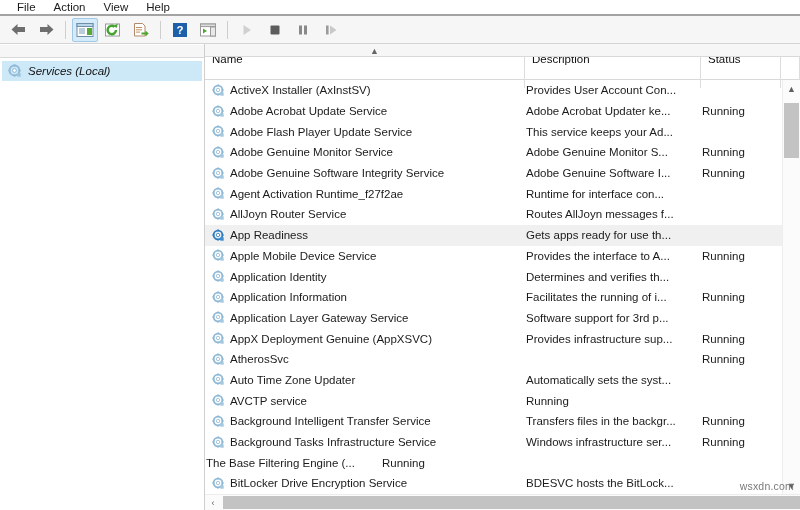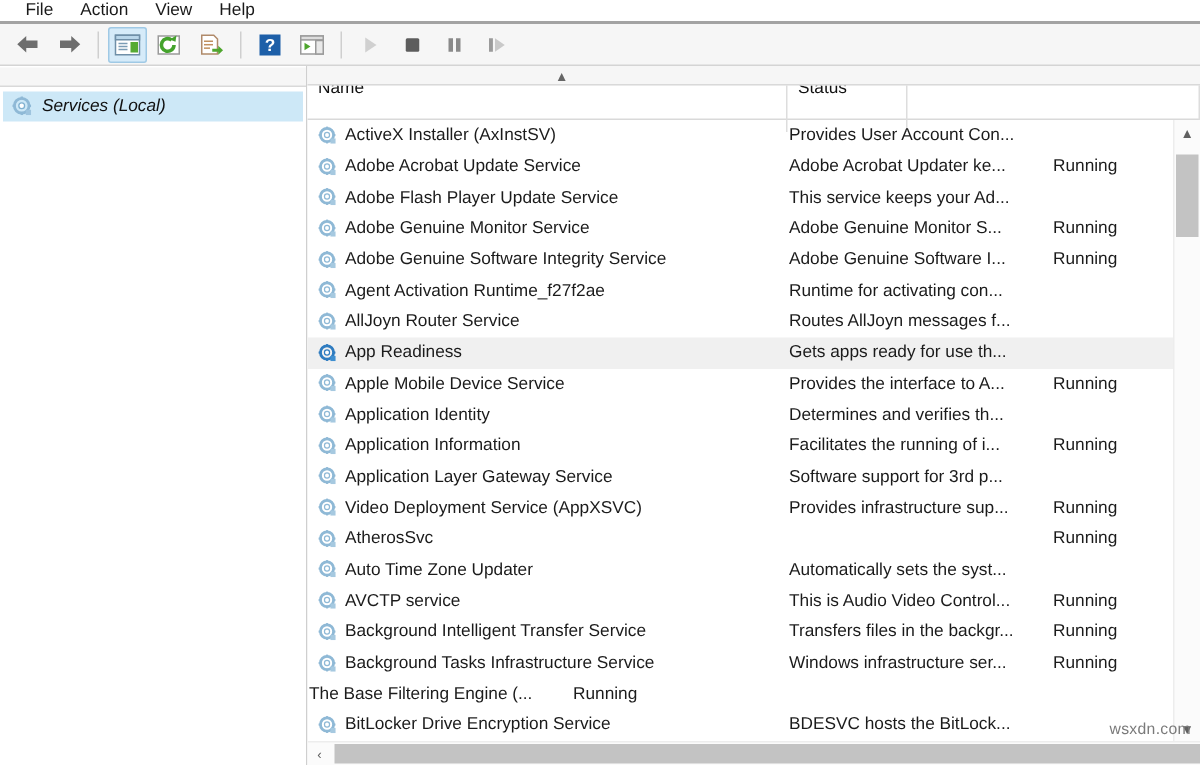--- a/index.html
+++ b/index.html
@@ -353,20 +353,21 @@
   </div>
 
   <div class="list-pane">
 
     <div class="list-head">
       <span class="sort-chevron">▲</span>
     </div>
 
     <div class="col-header">
       <div class="ch ch-name">Name</div>
+      <div class="ch ch-desc">Description</div>
       <div class="ch ch-status">Status</div>
       <div class="ch ch-pad"></div>
     </div>
 
     <div class="rows-wrap">
       <div class="rows" id="rows-container">
           <div class="row">
             <div class="cell-name">
               <span class="gear-ico">
   <svg width="13" height="13" viewBox="0 0 16 16">
@@ -464,21 +465,21 @@
     <circle cx="7.4" cy="7.4" r="2.1" fill="#ffffff" stroke="#8fb9d6" stroke-width="1"></circle>
     <rect x="6.6" y="0.5" width="1.7" height="2.2" fill="#8fb9d6"></rect>
     <rect x="6.6" y="12.1" width="1.7" height="2.2" fill="#8fb9d6"></rect>
     <rect x="0.5" y="6.6" width="2.2" height="1.7" fill="#8fb9d6"></rect>
     <rect x="12.1" y="6.6" width="2.2" height="1.7" fill="#8fb9d6"></rect>
     <rect x="10.2" y="10.2" width="4.2" height="4.2" fill="#a6c9e0"></rect>
   </svg>
               </span>
               <span>Agent Activation Runtime_f27f2ae</span>
             </div>
-            <div class="cell-desc">Runtime for activating con...</div>
+            <div class="cell-desc">Runtime for interface con...</div>
             <div class="cell-status"></div>
           </div>
           <div class="row">
             <div class="cell-name">
               <span class="gear-ico">
   <svg width="13" height="13" viewBox="0 0 16 16">
     <circle cx="7.4" cy="7.4" r="5.4" fill="none" stroke="#8fb9d6" stroke-width="2.3"></circle>
     <circle cx="7.4" cy="7.4" r="2.1" fill="#ffffff" stroke="#8fb9d6" stroke-width="1"></circle>
     <rect x="6.6" y="0.5" width="1.7" height="2.2" fill="#8fb9d6"></rect>
     <rect x="6.6" y="12.1" width="1.7" height="2.2" fill="#8fb9d6"></rect>
@@ -588,21 +589,21 @@
   <svg width="13" height="13" viewBox="0 0 16 16">
     <circle cx="7.4" cy="7.4" r="5.4" fill="none" stroke="#8fb9d6" stroke-width="2.3"></circle>
     <circle cx="7.4" cy="7.4" r="2.1" fill="#ffffff" stroke="#8fb9d6" stroke-width="1"></circle>
     <rect x="6.6" y="0.5" width="1.7" height="2.2" fill="#8fb9d6"></rect>
     <rect x="6.6" y="12.1" width="1.7" height="2.2" fill="#8fb9d6"></rect>
     <rect x="0.5" y="6.6" width="2.2" height="1.7" fill="#8fb9d6"></rect>
     <rect x="12.1" y="6.6" width="2.2" height="1.7" fill="#8fb9d6"></rect>
     <rect x="10.2" y="10.2" width="4.2" height="4.2" fill="#a6c9e0"></rect>
   </svg>
               </span>
-              <span>Video Deployment Service (AppXSVC)</span>
+              <span>AppX Deployment Genuine (AppXSVC)</span>
             </div>
             <div class="cell-desc">Provides infrastructure sup...</div>
             <div class="cell-status">Running</div>
           </div>
           <div class="row">
             <div class="cell-name">
               <span class="gear-ico">
   <svg width="13" height="13" viewBox="0 0 16 16">
     <circle cx="7.4" cy="7.4" r="5.4" fill="none" stroke="#8fb9d6" stroke-width="2.3"></circle>
     <circle cx="7.4" cy="7.4" r="2.1" fill="#ffffff" stroke="#8fb9d6" stroke-width="1"></circle>
@@ -644,21 +645,20 @@
     <circle cx="7.4" cy="7.4" r="2.1" fill="#ffffff" stroke="#8fb9d6" stroke-width="1"></circle>
     <rect x="6.6" y="0.5" width="1.7" height="2.2" fill="#8fb9d6"></rect>
     <rect x="6.6" y="12.1" width="1.7" height="2.2" fill="#8fb9d6"></rect>
     <rect x="0.5" y="6.6" width="2.2" height="1.7" fill="#8fb9d6"></rect>
     <rect x="12.1" y="6.6" width="2.2" height="1.7" fill="#8fb9d6"></rect>
     <rect x="10.2" y="10.2" width="4.2" height="4.2" fill="#a6c9e0"></rect>
   </svg>
               </span>
               <span>AVCTP service</span>
             </div>
-            <div class="cell-desc">This is Audio Video Control...</div>
             <div class="cell-status">Running</div>
           </div>
           <div class="row">
             <div class="cell-name">
               <span class="gear-ico">
   <svg width="13" height="13" viewBox="0 0 16 16">
     <circle cx="7.4" cy="7.4" r="5.4" fill="none" stroke="#8fb9d6" stroke-width="2.3"></circle>
     <circle cx="7.4" cy="7.4" r="2.1" fill="#ffffff" stroke="#8fb9d6" stroke-width="1"></circle>
     <rect x="6.6" y="0.5" width="1.7" height="2.2" fill="#8fb9d6"></rect>
     <rect x="6.6" y="12.1" width="1.7" height="2.2" fill="#8fb9d6"></rect>

